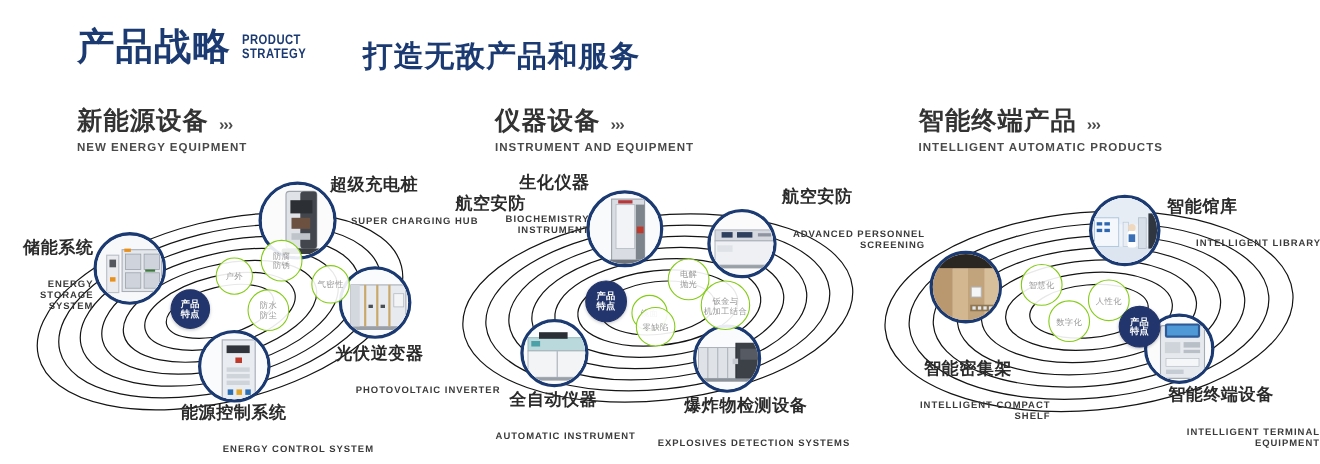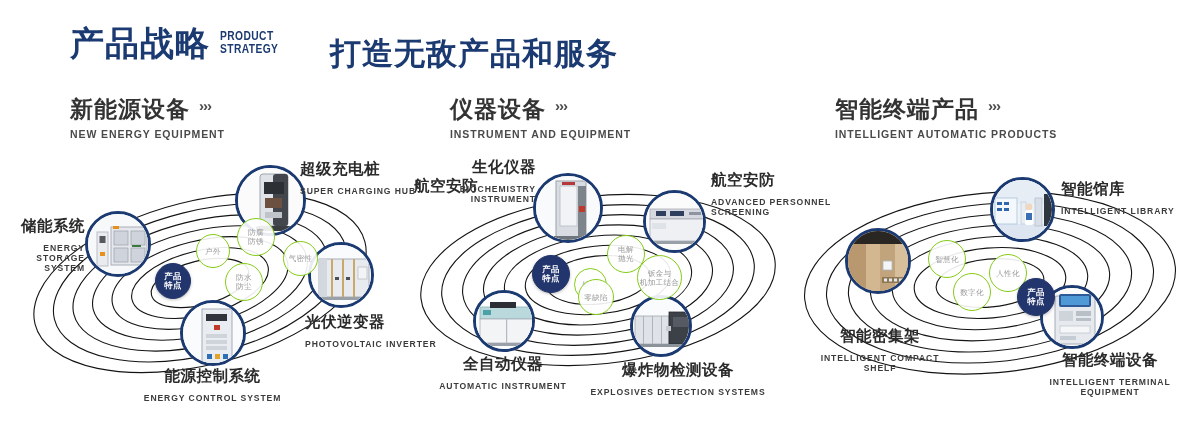--- a/index.html
+++ b/index.html
@@ -16,46 +16,46 @@
     font-size:34px;font-weight:bold;color:#1b3a72;letter-spacing:1px;
     line-height:1;font-family:"Liberation Sans","DejaVu Sans",sans-serif;
   }
   .hdr-en{
     margin-left:10px;color:#1b3a72;font-weight:bold;font-size:12.5px;
     line-height:13px;letter-spacing:0.5px;transform:scaleX(.82);
     transform-origin:left center;white-space:pre-line;
   }
   .hdr-sub{
     position:absolute;left:330px;top:33px;
-    font-size:31px;font-weight:bold;color:#1b3a72;letter-spacing:1px;
+    font-size:27px;font-weight:bold;color:#1b3a72;letter-spacing:1px;
   }
 
   
   .sec{position:absolute;}
-  .sec-row{display:flex;align-items:flex-start;}
+  .sec-row{display:flex;align-items:flex-end;}
   .sec-cn{font-size:23px;font-weight:bold;color:#333333;letter-spacing:1px;line-height:1;}
   .sec-arrows{margin-left:9px;color:#4a4a4a;font-size:15px;letter-spacing:-1px;line-height:1;font-weight:bold;}
   .sec-en{margin-top:7px;font-size:10.5px;color:#4a4a4a;letter-spacing:.9px;font-weight:bold;}
 
   
   .cluster{position:absolute;width:400px;height:250px;}
   .orbits{position:absolute;left:0;top:0;width:400px;height:250px;}
 
   
   .node{
     position:absolute;border-radius:50%;
     border:3px solid #1b3a72;background:#f4f6f9;overflow:hidden;
     box-sizing:border-box;
   }
   .node .ph{position:absolute;left:0;top:0;right:0;bottom:0;}
 
   
   .lbl{position:absolute;line-height:1.12;}
   .lbl .cn{font-size:15.5px;font-weight:bold;color:#2b2b2b;letter-spacing:.5px;white-space:nowrap;}
-  .lbl .en{font-size:8.6px;font-weight:bold;color:#3b3b3b;letter-spacing:.9px;margin-top:10px;white-space:pre-line;}
+  .lbl .en{font-size:8.6px;font-weight:bold;color:#3b3b3b;letter-spacing:.9px;margin-top:20px;white-space:pre-line;text-align:right;}
   .lbl.ta-r{text-align:right;}
   .lbl.ta-l{text-align:left;}
   .lbl.ta-c{text-align:center;}
 
   
   .feat{
     position:absolute;border-radius:50%;box-sizing:border-box;
     display:flex;align-items:center;justify-content:center;text-align:center;
     border:1px solid #84cc16;background:rgba(255,255,255,.9);
     color:#9a9a9a;font-size:7.6px;line-height:9px;letter-spacing:.3px;

